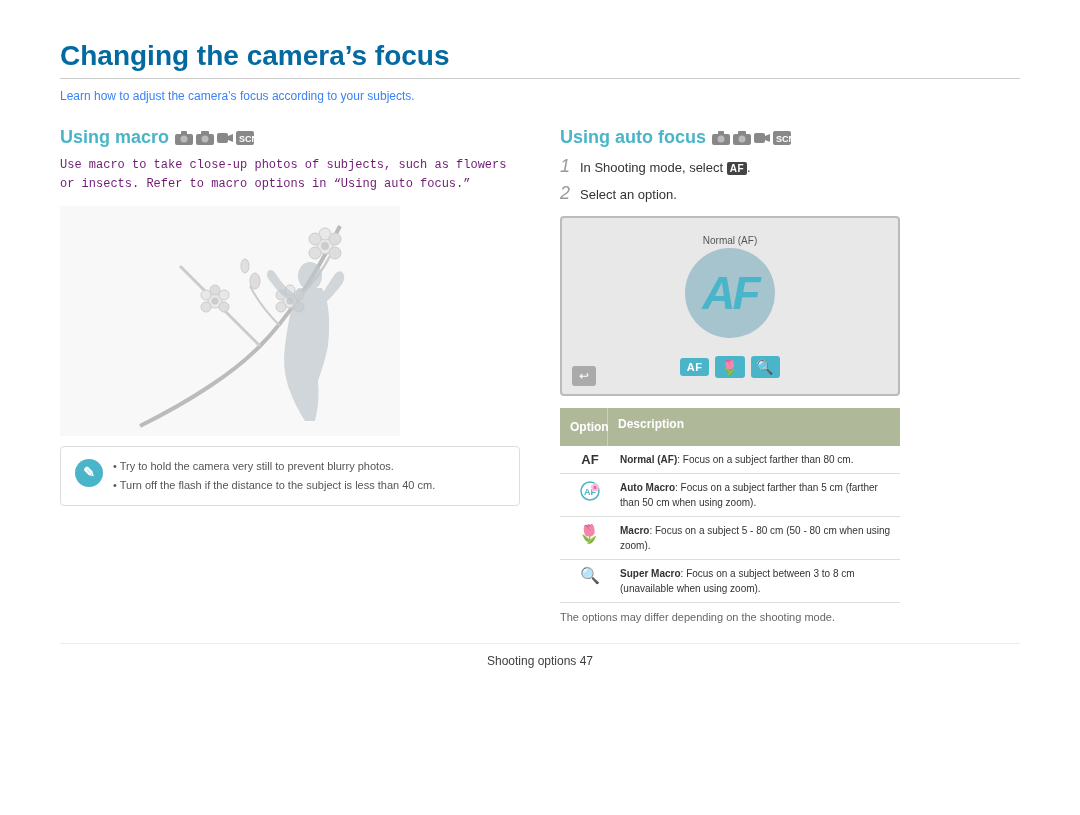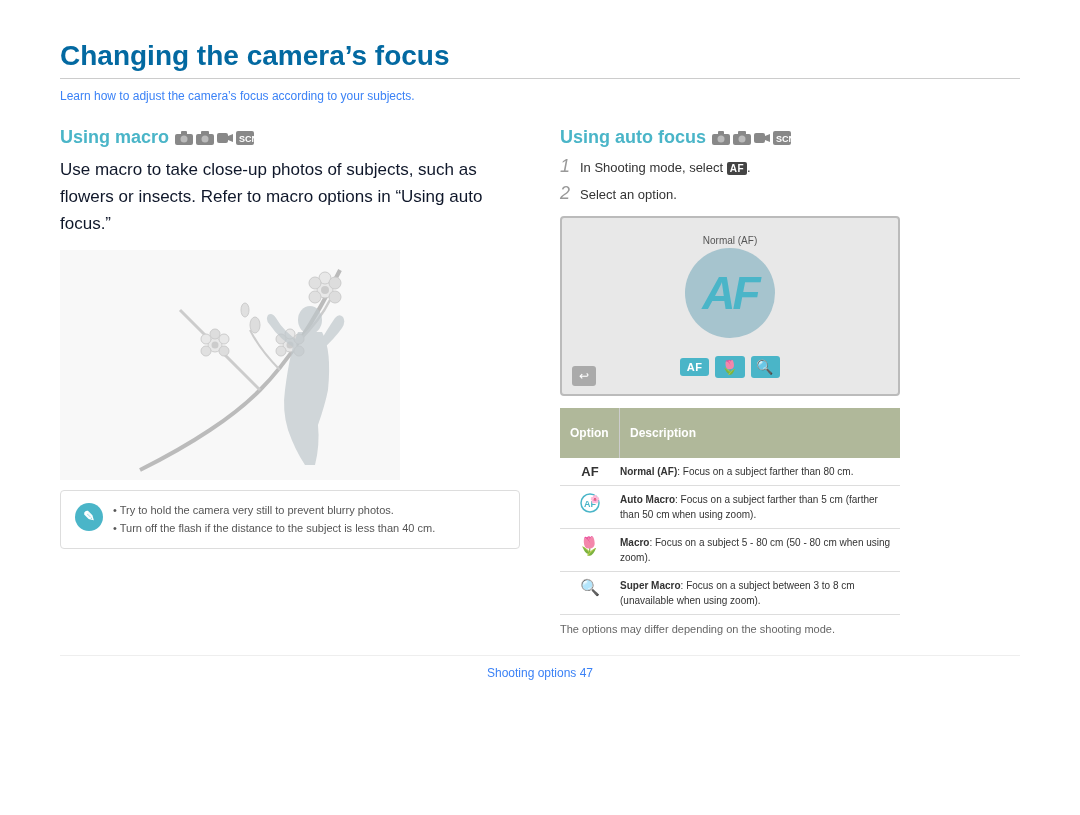--- a/index.html
+++ b/index.html
@@ -48,24 +48,25 @@
       display: flex;
       align-items: center;
       gap: 6px;
     }
     .section-icons {
       display: inline-flex;
       gap: 3px;
       align-items: center;
     }
     .section-body {
-      font-size: 17px;
-      color: #0f172a;
+      font-size: 12px;
+      color: #701a75;
       line-height: 1.6;
       margin-bottom: 12px;
+      font-family: Liberation Mono, monospace;
     }
     .tip-box {
       border: 1px solid #ddd;
       border-radius: 4px;
       padding: 10px 14px;
       font-size: 11px;
       color: #555;
       line-height: 1.7;
       display: flex;
       gap: 10px;
@@ -181,26 +182,26 @@
       width: 340px;
     }
     .table-header {
       display: flex;
       background: #b0b89a;
       color: white;
       font-size: 12px;
       font-weight: bold;
     }
     .th-option {
-      padding: 18px 10px;
-      width: 60px;
+      padding: 12px 10px;
+      width: 48px;
       border-right: 1px solid #ccc;
     }
     .th-desc {
-      padding: 18px 10px;
+      padding: 9px 10px;
       flex: 1;
     }
     .table-row {
       display: flex;
       border-bottom: 1px solid #ddd;
       align-items: flex-start;
       padding: 6px 0;
     }
     .td-option {
       width: 60px;
@@ -226,21 +227,21 @@
       font-family: Arial, sans-serif;
     }
     .footer-note {
       font-size: 11px;
       color: #666;
       margin-top: 8px;
     }
     .page-footer {
       text-align: center;
       font-size: 12px;
-      color: #3b82f6;
+      color: #404040;
       margin-top: 20px;
       border-top: 1px solid #eee;
       padding-top: 10px;
     }
     
     .illustration {
       width: 340px;
       height: 230px;
       position: relative;
       overflow: hidden;

